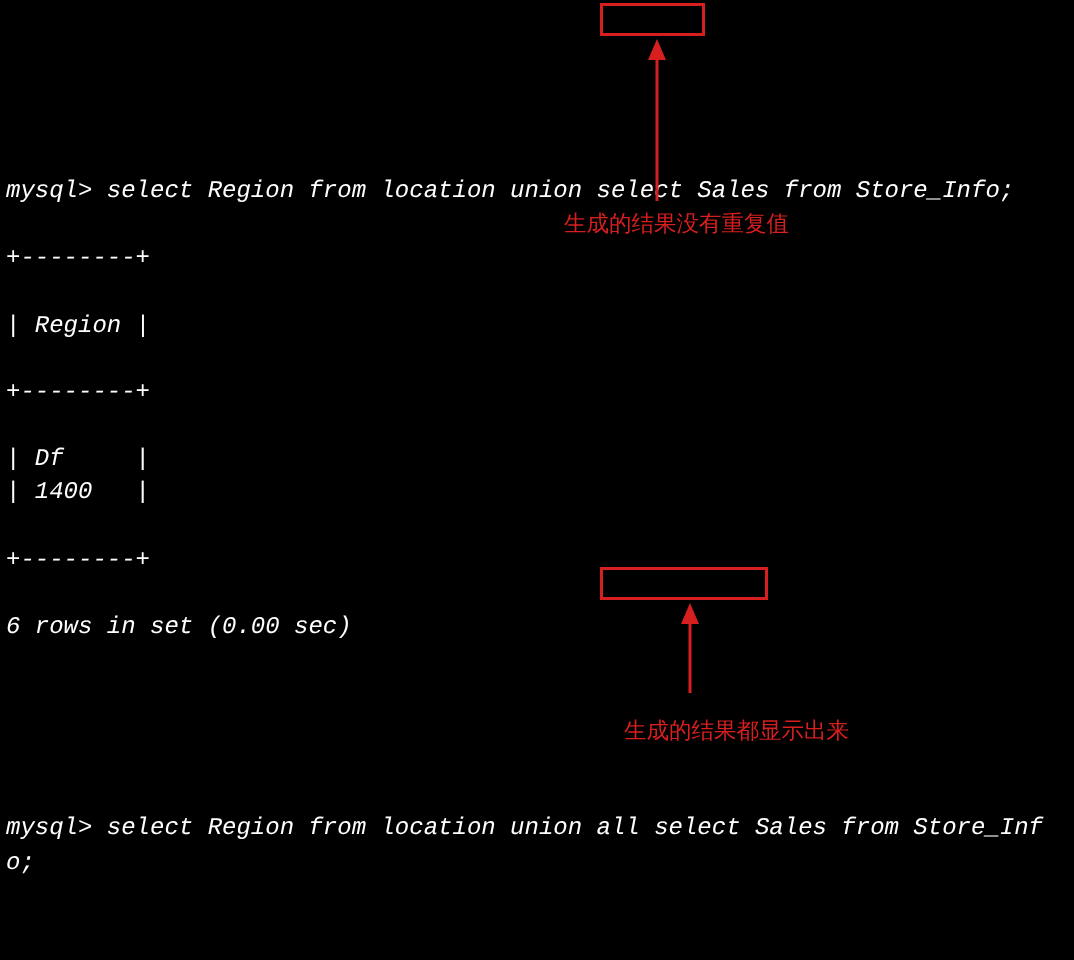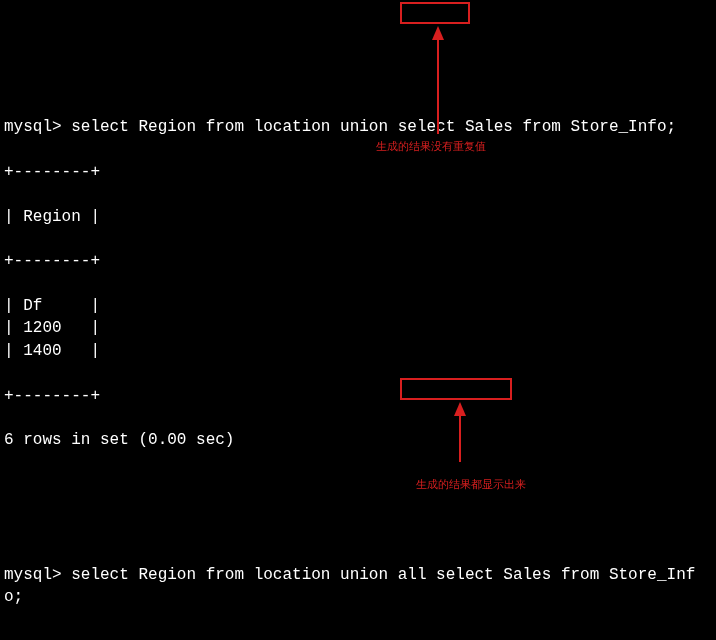--- a/index.html
+++ b/index.html
@@ -9,50 +9,50 @@
       font-family: "Courier New", Consolas, monospace;
       font-size: 16px;
       line-height: 1.4;
       padding: 4px;
       width: 716px;
       height: 640px;
       overflow: hidden;
       white-space: pre;
       position: relative;
     }
-    .term-line { white-space: pre; }
+    .term-line { white-space: pre; font-style: italic; }
     .highlight-box {
       border: 2px solid #d81f1f;
       display: inline-block;
       position: absolute;
       pointer-events: none;
     }
     .annotation {
       color: #d81f1f;
       position: absolute;
-      font-family: Liberation Mono, monospace;
-      font-size: 11px;
+      font-family: Liberation Serif, serif;
+      font-size: 15px;
       white-space: normal;
     }
     .arrow-svg {
       position: absolute;
       pointer-events: none;
     }
   </style>
 </head>
 <body>
 
 
 
 
 <div class="term-line" style="white-space: pre-wrap; word-break: break-all;"><span>mysql&gt; select Region from location </span><span id="kw1">union</span><span> select Sales from Store_Info;</span></div>
 <div class="term-line">+--------+</div>
 <div class="term-line"><span>| </span><span>Region </span><span>|</span></div>
 <div class="term-line">+--------+</div>
-<div id="rows1"><div class="term-line">| Df     |</div><div class="term-line">| 1200   |</div><div class="term-line">| 1400   |</div></div>
+<div id="rows1"><div class="term-line">| Df     |</div><div class="term-line">| 1400   |</div></div>
 <div class="term-line">+--------+</div>
 <div class="term-line">6 rows in set (0.00 sec)</div>
 <div class="term-line"> </div>
 
 
 <div class="term-line" style="white-space: pre-wrap; word-break: break-all;"><span>mysql&gt; select Region from location </span><span id="kw2">union all</span><span> select Sales from Store_Info;</span></div>
 
 
 
 

